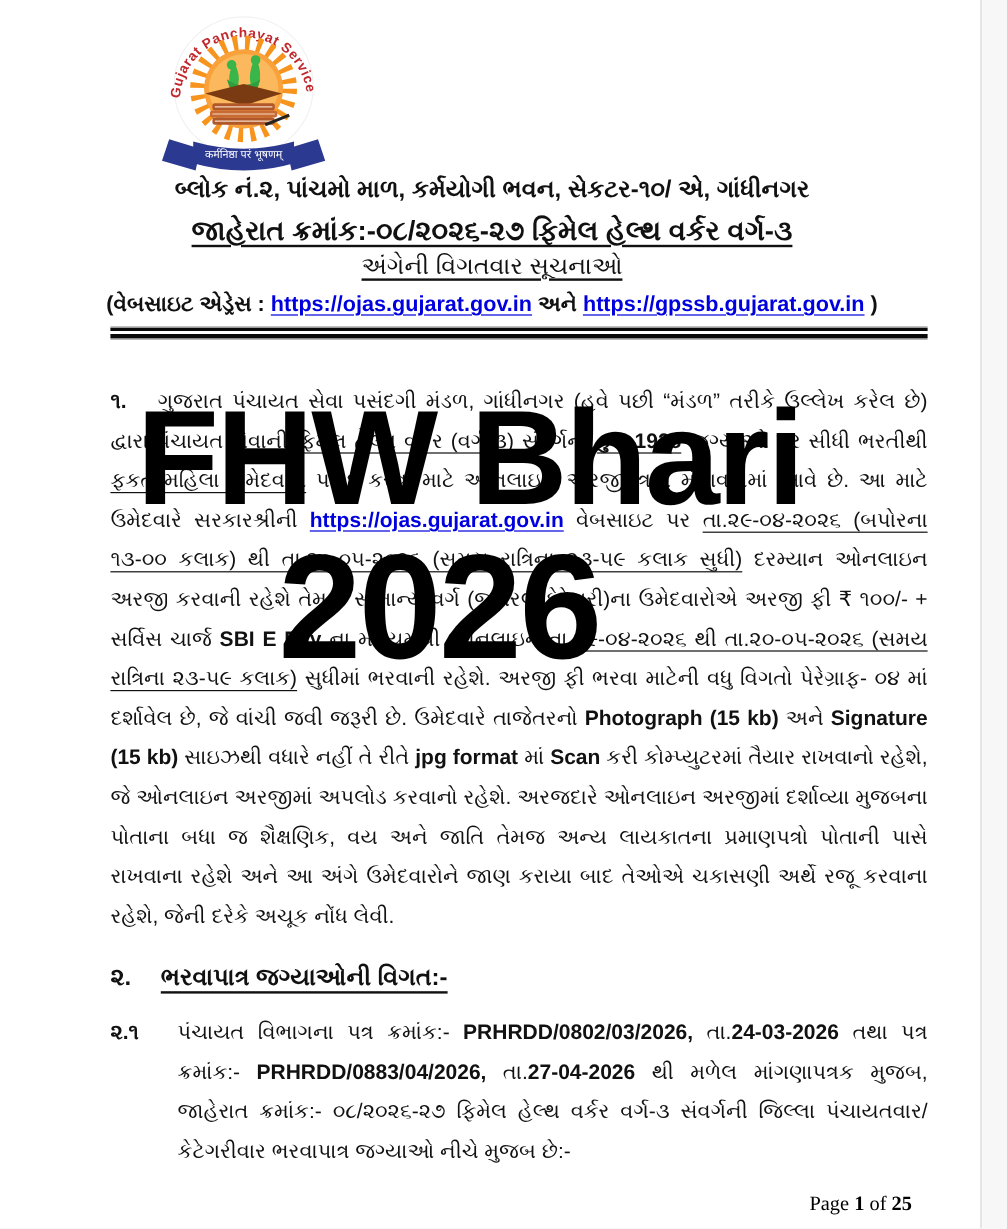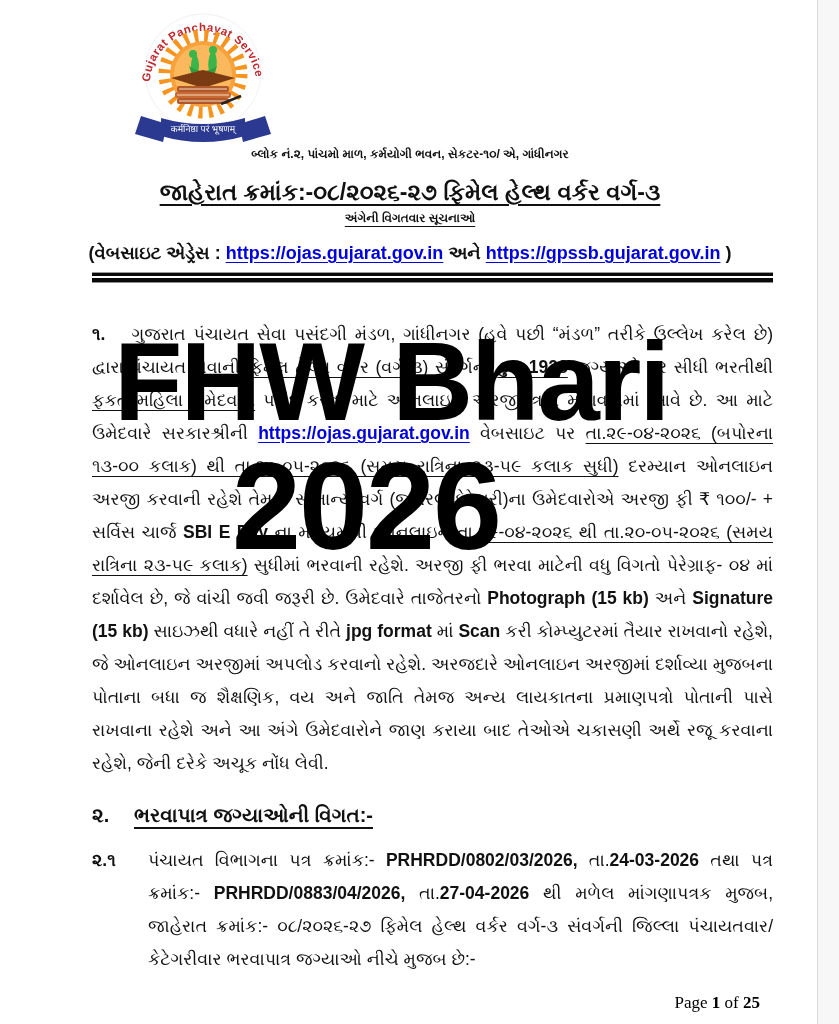--- a/index.html
+++ b/index.html
@@ -16,24 +16,24 @@
     background:#f7f7f7;border-left:1px solid #d9d9d9;
   }
   
   .logo-wrap{position:absolute;left:133px;top:12px;width:140px;height:134px;}
   .org-title{
     position:absolute;left:309px;top:44px;width:420px;
     font-weight:700;font-size:31px;line-height:37px;letter-spacing:.4px;
     color:#2b2e5e;
   }
   .center-line{position:absolute;left:60px;width:700px;text-align:center;}
-  .addr{top:147px;font-size:12px;font-weight:700;}
+  .addr{top:147px;font-size:20px;font-weight:700;}
   .advert{top:179px;font-size:23px;font-weight:700;}
   .advert .utxt, .subtitle .utxt{text-decoration:underline;text-underline-offset:4px;}
-  .subtitle{top:211px;font-size:12px;font-weight:700;}
+  .subtitle{top:211px;font-size:20px;font-weight:400;}
   .website{top:243px;font-size:18px;font-weight:700;}
   .website a{color:#0000df;font-weight:700;text-decoration:underline;text-underline-offset:3px;}
   .dbl-rule{
     position:absolute;left:92px;top:272px;width:681px;height:11px;
     background:linear-gradient(to bottom,
       #9a9a9a 0 1px,#0a0a0a 1px 4px,#ffffff 4px 6px,#0a0a0a 6px 10px,#8a8a8a 10px 11px);
   }
   
   .content{
     position:absolute;left:92px;top:318px;width:681px;

